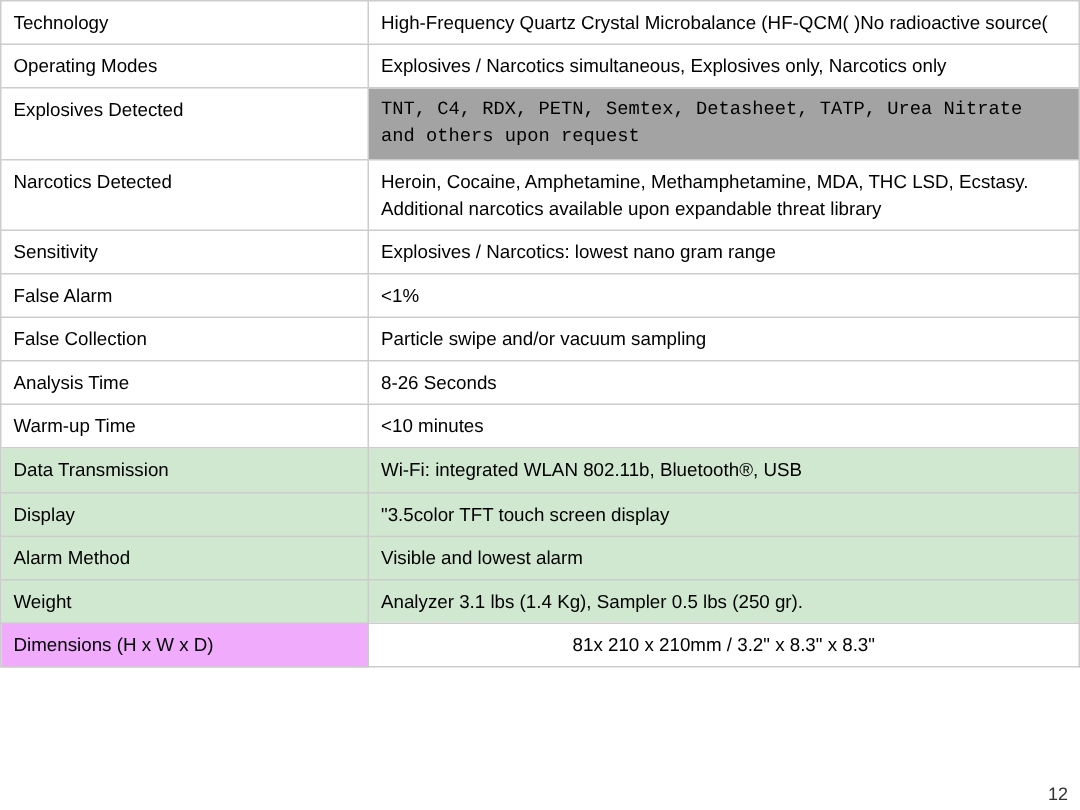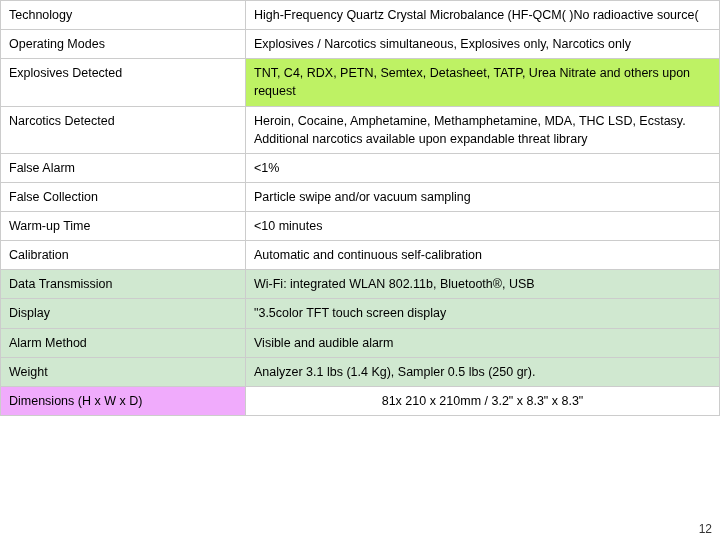--- a/index.html
+++ b/index.html
@@ -64,53 +64,57 @@
     <tr>
           <td style="background: rgb(255, 255, 255);">Technology</td>
           <td style="background: rgb(255, 255, 255);">High-Frequency Quartz Crystal Microbalance (HF-QCM(&nbsp;)No radioactive source(</td>
         </tr>
         <tr>
           <td style="background: rgb(255, 255, 255);">Operating Modes</td>
           <td style="background: rgb(255, 255, 255);">Explosives / Narcotics simultaneous, Explosives only, Narcotics only</td>
         </tr>
         <tr>
           <td style="background: rgb(255, 255, 255);">Explosives Detected</td>
-          <td style="background: #bef264;">TNT, C4, RDX, PETN, Semtex, Detasheet, TATP, Urea Nitrate and others upon request</td>
+          <td style="background: #a3a3a3; font-family: Liberation Mono, monospace;">TNT, C4, RDX, PETN, Semtex, Detasheet, TATP, Urea Nitrate and others upon request</td>
         </tr>
         <tr>
           <td style="background: rgb(255, 255, 255);">Narcotics Detected</td>
           <td style="background: rgb(255, 255, 255);">Heroin, Cocaine, Amphetamine, Methamphetamine, MDA, THC LSD, Ecstasy. Additional narcotics available upon expandable threat library</td>
+        </tr>
+        <tr>
+          <td style="background: rgb(255, 255, 255);">Sensitivity</td>
+          <td style="background: rgb(255, 255, 255);">Explosives / Narcotics: lowest nano gram range</td>
         </tr>
         <tr>
           <td style="background: rgb(255, 255, 255);">False Alarm</td>
           <td style="background: rgb(255, 255, 255);">&lt;1%</td>
         </tr>
         <tr>
           <td style="background: rgb(255, 255, 255);">False Collection</td>
           <td style="background: rgb(255, 255, 255);">Particle swipe and/or vacuum sampling</td>
         </tr>
         <tr>
+          <td style="background: rgb(255, 255, 255);">Analysis Time</td>
+          <td style="background: rgb(255, 255, 255);">8-26 Seconds</td>
+        </tr>
+        <tr>
           <td style="background: rgb(255, 255, 255);">Warm-up Time</td>
           <td style="background: rgb(255, 255, 255);">&lt;10  minutes</td>
-        </tr>
-        <tr>
-          <td style="background: rgb(255, 255, 255);">Calibration</td>
-          <td style="background: rgb(255, 255, 255);">Automatic and continuous self-calibration</td>
         </tr>
         <tr>
           <td style="background: rgb(208, 232, 208);">Data Transmission</td>
           <td style="background: rgb(208, 232, 208);">Wi-Fi: integrated WLAN 802.11b, Bluetooth®, USB</td>
         </tr>
         <tr>
           <td style="background: rgb(208, 232, 208);">Display</td>
           <td style="background: rgb(208, 232, 208);"> "3.5color TFT touch screen display</td>
         </tr>
         <tr>
           <td style="background: rgb(208, 232, 208);">Alarm Method</td>
-          <td style="background: rgb(208, 232, 208);">Visible and audible alarm</td>
+          <td style="background: rgb(208, 232, 208);">Visible and lowest alarm</td>
         </tr>
         <tr>
           <td style="background: rgb(208, 232, 208);">Weight</td>
           <td style="background: rgb(208, 232, 208);">Analyzer 3.1 lbs (1.4 Kg), Sampler 0.5 lbs (250 gr).</td>
         </tr>
         <tr>
           <td style="background: #f0abfc;">Dimensions (H x W x D)</td>
           <td style="background: rgb(255, 255, 255); text-align: center;"> 81x 210 x 210mm / 3.2" x 8.3" x 8.3"</td>
         </tr>
       </tbody>

